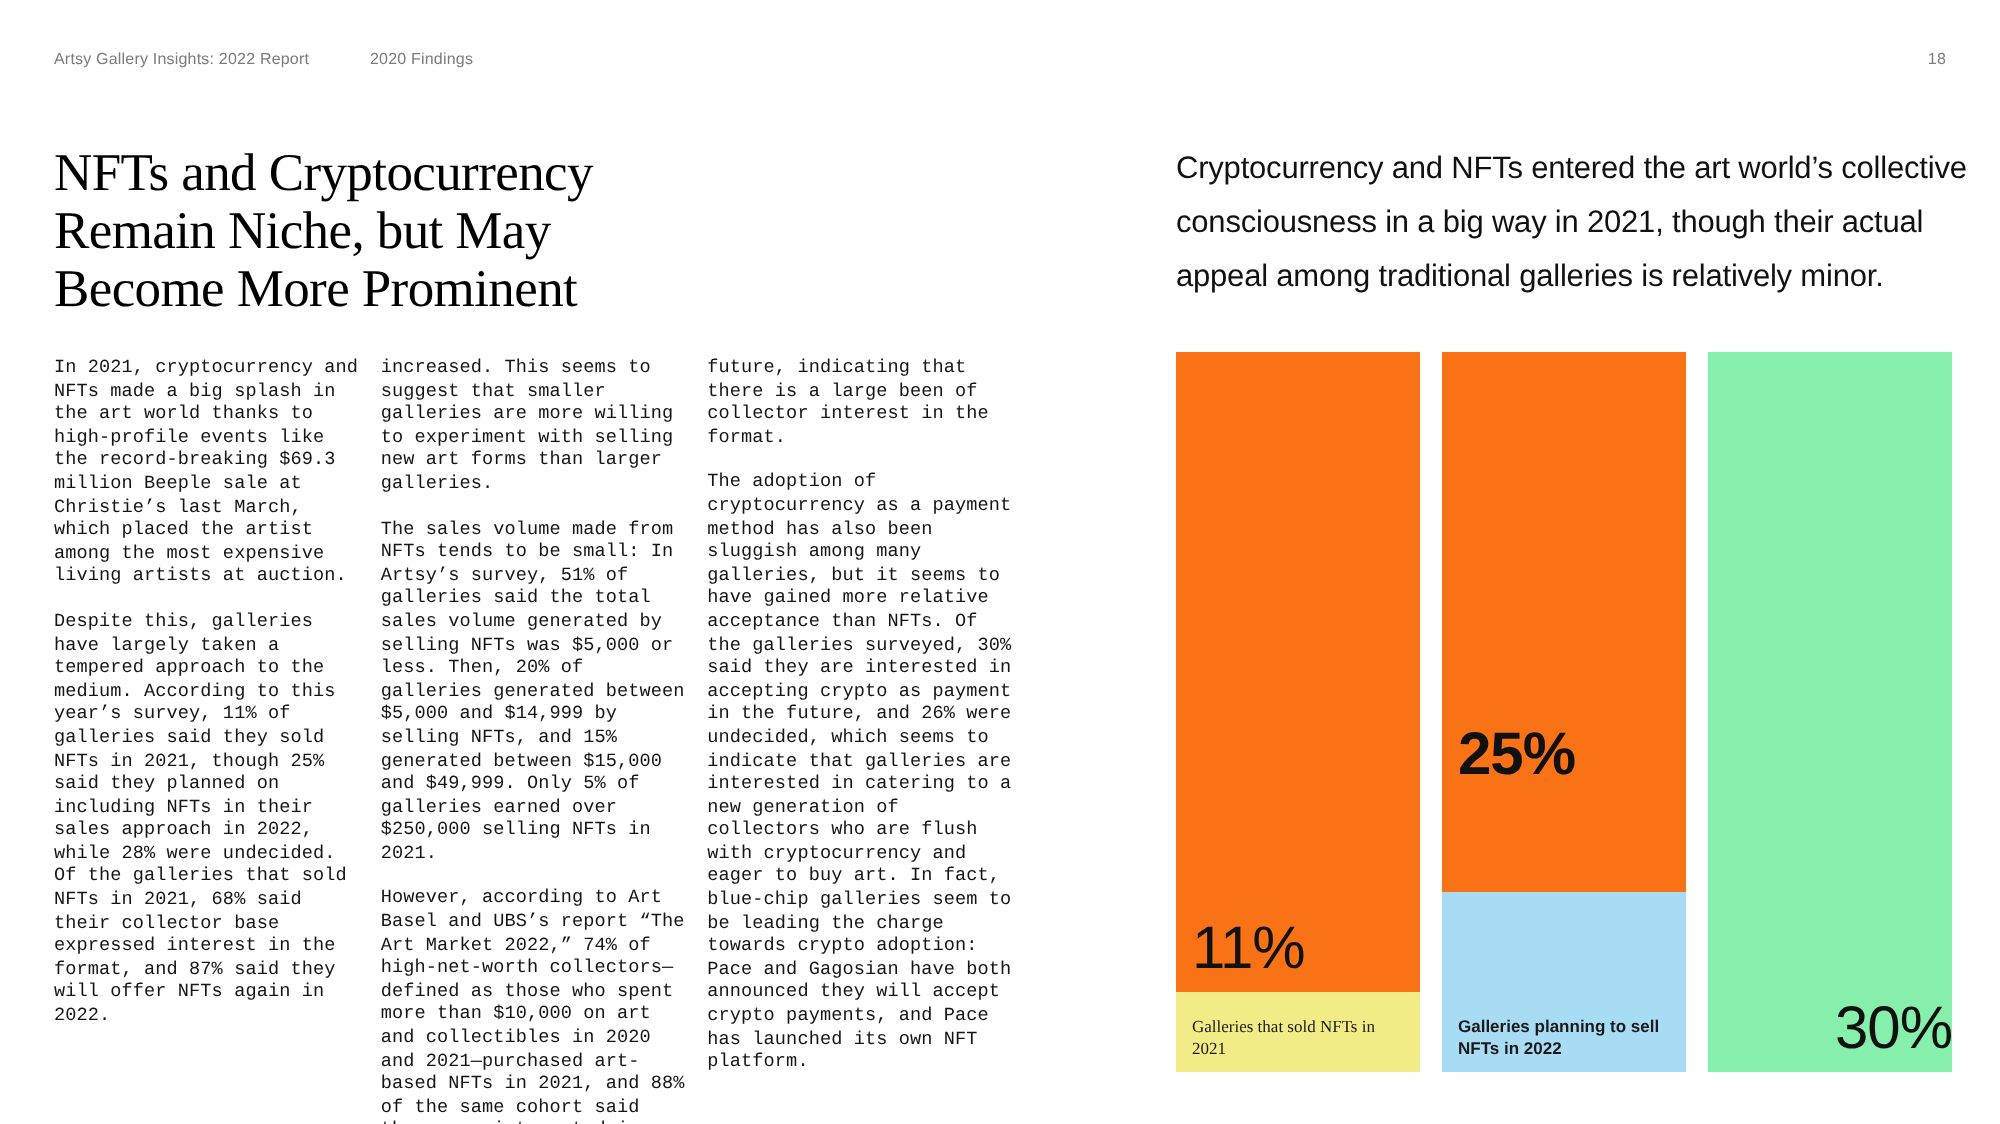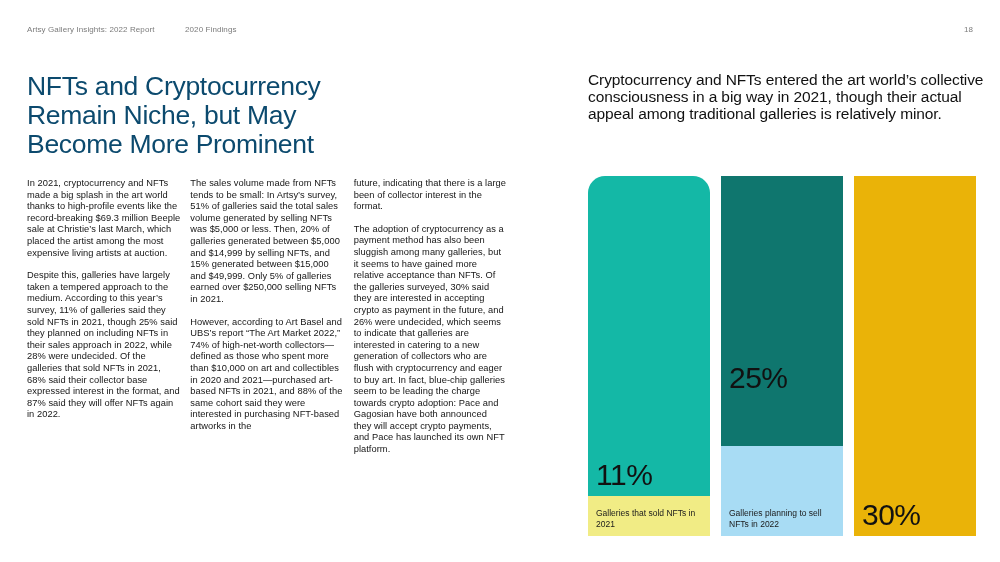--- a/index.html
+++ b/index.html
@@ -32,47 +32,49 @@
   
   .article-title {
     position: absolute;
     left: 27px;
     top: 72px;
     width: 332px;
     font-size: 26.5px;
     line-height: 29px;
     font-weight: 400;
     letter-spacing: -0.3px;
-    color: #0c4a6e;
+    color: #000000;
+    font-family: Liberation Serif, serif;
   }
   .cols {
     position: absolute;
     left: 27px;
     top: 178px;
     width: 480px;
     display: flex;
     gap: 10px;
   }
   .col { width: 150px; flex: 1; }
   .col p {
     font-size: 9.3px;
     line-height: 11.6px;
     letter-spacing: 0.05px;
     margin-bottom: 11px;
     color: #151515;
+    font-family: Liberation Mono, monospace;
   }
 
   
   .intro {
     position: absolute;
     left: 588px;
     top: 71px;
     width: 402px;
     font-size: 15.5px;
-    line-height: 17px;
+    line-height: 27px;
     letter-spacing: -0.1px;
     color: #111111;
   }
 
   
   .chart {
     position: absolute;
     left: 588px;
     top: 176px;
     width: 388px;
@@ -120,42 +122,43 @@
   <span class="hdr-item hdr-page">18</span>
 
   <h1 class="article-title">NFTs and Cryptocurrency Remain Niche, but May Become More Prominent</h1>
 
   <div class="cols">
     <div class="col">
       <p>In 2021, cryptocurrency and NFTs made a big splash in the art world thanks to high-profile events like the record-breaking $69.3 million Beeple sale at Christie’s last March, which placed the artist among the most expensive living artists at auction.</p>
       <p>Despite this, galleries have largely taken a tempered approach to the medium. According to this year’s survey, 11% of galleries said they sold NFTs in 2021, though 25% said they planned on including NFTs in their sales approach in 2022, while 28% were undecided. Of the galleries that sold NFTs in 2021, 68% said their collector base expressed interest in the format, and 87% said they will offer NFTs again in 2022.</p>
     </div>
     <div class="col">
+      <p>increased. This seems to suggest that smaller galleries are more willing to experiment with selling new art forms than larger galleries.</p>
       <p>The sales volume made from NFTs tends to be small: In Artsy’s survey, 51% of galleries said the total sales volume generated by selling NFTs was $5,000 or less. Then, 20% of galleries generated between $5,000 and $14,999 by selling NFTs, and 15% generated between $15,000 and $49,999. Only 5% of galleries earned over $250,000 selling NFTs in 2021.</p>
       <p>However, according to Art Basel and UBS’s report “The Art Market 2022,” 74% of high-net-worth collectors—defined as those who spent more than $10,000 on art and collectibles in 2020 and 2021—purchased art-based NFTs in 2021, and 88% of the same cohort said they were interested in purchasing NFT-based artworks in the</p>
     </div>
     <div class="col">
       <p>future, indicating that there is a large been of collector interest in the format.</p>
       <p>The adoption of cryptocurrency as a payment method has also been sluggish among many galleries, but it seems to have gained more relative acceptance than NFTs. Of the galleries surveyed, 30% said they are interested in accepting crypto as payment in the future, and 26% were undecided, which seems to indicate that galleries are interested in catering to a new generation of collectors who are flush with cryptocurrency and eager to buy art. In fact, blue-chip galleries seem to be leading the charge towards crypto adoption: Pace and Gagosian have both announced they will accept crypto payments, and Pace has launched its own NFT platform.</p>
     </div>
   </div>
 
   <p class="intro">Cryptocurrency and NFTs entered the art world’s collective consciousness in a big way in 2021, though their actual appeal among traditional galleries is relatively minor.</p>
 
   <div class="chart" id="chart">
-      <div class="track" style="background: #14b8a6; border-radius: 17px;">
+      <div class="track" style="background: #f97316;">
         <div class="pct">11%</div>
-        <div class="fill" style="height: 11%; background: rgb(241, 236, 133);">
+        <div class="fill" style="height: 11%; background: rgb(241, 236, 133); font-family: Liberation Serif, serif;">
           <div class="cap">Galleries that sold NFTs in 2021</div>
         </div>
       </div>
-      <div class="track" style="background: #0f766e;">
+      <div class="track" style="background: #f97316; font-weight: bold;">
         <div class="pct">25%</div>
         <div class="fill" style="height: 25%; background: rgb(168, 220, 244); margin-top: 47px;">
           <div class="cap">Galleries planning to sell NFTs in 2022</div>
         </div>
       </div>
-      <div class="track" style="background: #eab308;">
+      <div class="track" style="background: #86efac; align-items: flex-end;">
         <div class="pct">30%</div>
       </div>
     </div>
 
 </div>
 
 </body></html>

